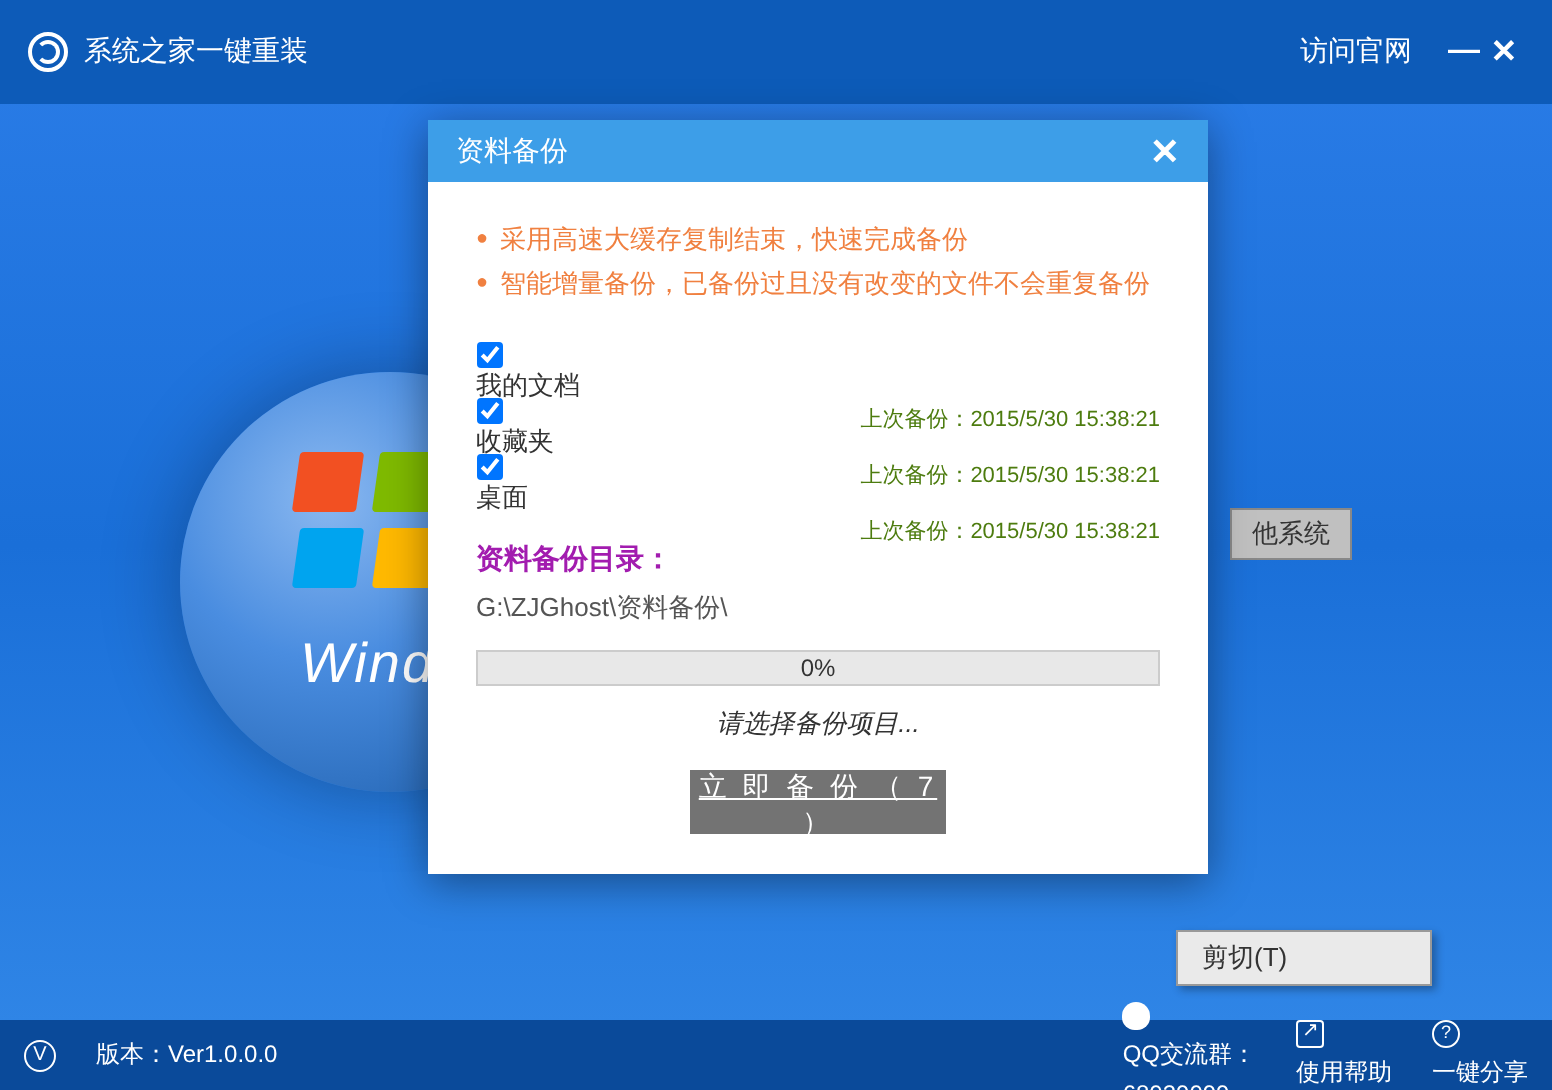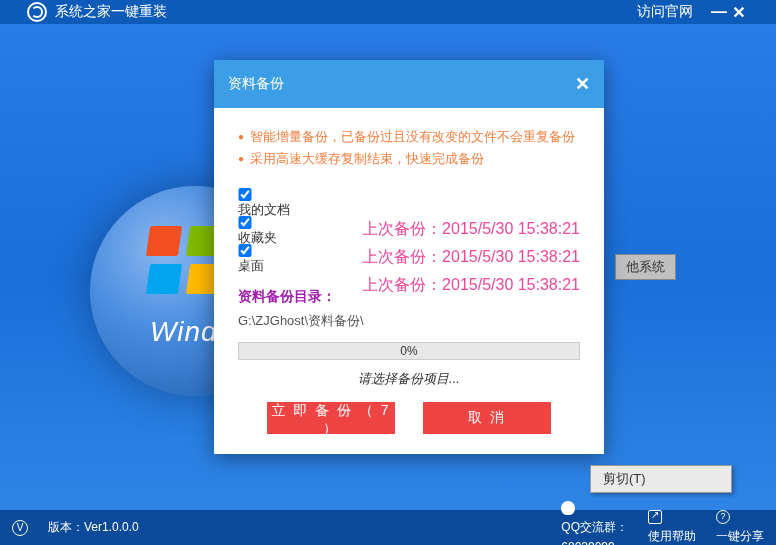--- a/index.html
+++ b/index.html
@@ -5,22 +5,22 @@
 * { margin: 0; padding: 0; box-sizing: border-box; font-family: "Microsoft YaHei", sans-serif; }
 body { width: 776px; height: 545px; overflow: hidden; position: relative; }
 
 .main-window {
   width: 776px; height: 545px;
   background: linear-gradient(to bottom, #2b7de8 0%, #1a6fd8 50%, #3288e8 100%);
   position: relative;
 }
 
 .titlebar {
-  height: 24px; background: #0d5bb8;
-  display: flex; align-items: center; padding: 0 27px;
+  height: 52px; background: #0d5bb8;
+  display: flex; align-items: center; padding: 0 14px;
   color: #fff; font-size: 14px;
 }
 .titlebar-logo {
   width: 20px; height: 20px; border: 2px solid #fff; border-radius: 50%;
   margin-right: 8px; display: flex; align-items: center; justify-content: center;
 }
 .titlebar-logo::before { content:""; width:8px; height:8px; border:2px solid #fff; border-radius:50%; border-left-color:transparent; }
 .titlebar-spacer { flex: 1; }
 .titlebar-link { color:#fff; font-size:14px; margin-right:16px; cursor:pointer; }
 .titlebar-btn { color:#fff; font-size:16px; width:20px; text-align:center; cursor:pointer; font-weight:bold; }
@@ -41,21 +41,21 @@
   position:absolute; left:150px; top:280px; color:#fff; font-size:28px; font-style:italic;
   font-family:"Segoe UI", sans-serif; letter-spacing:1px;
 }
 
 .bg-title { position:absolute; right:30px; top:130px; color:#fff; font-size:40px; letter-spacing:4px; }
 .bg-btn {
   position:absolute; right:100px; top:218px; background:#c0c0c0; border:1px solid #888;
   padding:3px 10px; font-size:13px; color:#333;
 }
 
-.context { position:absolute; right:44px; bottom:52px; width:142px; background:#eaeaea; border:1px solid #999; padding:4px 12px; font-size:13px; color:#333; box-shadow:2px 2px 4px rgba(0,0,0,0.3); }
+.context { position:absolute; right:60px; bottom:52px; width:128px; background:#eaeaea; border:1px solid #999; padding:4px 12px; font-size:13px; color:#333; box-shadow:2px 2px 4px rgba(0,0,0,0.3); }
 
 .statusbar {
   position:absolute; bottom:0; left:0; right:0; height:35px;
   background:#0a4a9a; display:flex; align-items:center; padding:0 12px;
   color:#fff; font-size:12px; gap:20px;
 }
 .statusbar .v-icon { width:16px; height:16px; border:1.5px solid #fff; border-radius:50%; display:flex; align-items:center; justify-content:center; font-size:10px; }
 .statusbar-spacer { flex:1; }
 .status-item { display:flex; gap:4px; cursor:pointer;flex-direction:column; }
 .sicon { width:14px; height:14px; display:inline-block; }
@@ -63,54 +63,54 @@
 .sicon-share { border:1.5px solid #fff; border-radius:2px; position:relative; }
 .sicon-share::after { content:"↗"; position:absolute; top:-2px; left:2px; font-size:10px; color:#fff;}
 .sicon-help { border:1.5px solid #fff; border-radius:50%; font-size:9px; text-align:center; line-height:11px; }
 
 
 .modal {
   position:absolute; left:214px; top:60px; width:390px;
   background:#fff; box-shadow:0 4px 20px rgba(0,0,0,0.4);
 }
 .modal-header {
-  height:48px; background:#3d9ee8; color:#fff; display:flex; align-items:center;
+  height:31px; background:#3d9ee8; color:#fff; display:flex; align-items:center;
   padding:12px 14px; font-size:14px;
 }
 .modal-header-spacer { flex:1; }
 .modal-close { cursor:pointer; font-size:18px; font-weight:bold; }
 .modal-body { padding:18px 24px 20px; }
 
 .bullet-list { margin-bottom:18px; }
 .bullet { color:#f08040; font-size:13px; line-height:22px; display:flex; align-items:flex-start; }
 .bullet::before { content:"●"; color:#f08040; margin-right:6px; font-size:10px; line-height:22px; }
 
 .backup-items { margin-bottom:16px; }
 .backup-row { display:flex; align-items:flex-start; height:28px; font-size:13px;flex-direction:column; }
 .chk { width:14px; height:14px; margin-right:8px; cursor:pointer; }
 .bicon { width:18px; height:18px; margin-right:8px; display:inline-block; }
 .bicon-docs { background:linear-gradient(#f5d060,#e8b020); border-radius:2px; }
 .bicon-fav { background:linear-gradient(#80d080,#50a050); clip-path:polygon(50% 0,61% 35%,98% 35%,68% 57%,79% 91%,50% 70%,21% 91%,32% 57%,2% 35%,39% 35%); }
 .bicon-desk { background:linear-gradient(#a0d0f0,#4090d0); border-radius:2px; }
 .bname { width:80px; color:#333; }
-.btime { color:#ec4899; font-size:16px; margin-left:auto; }
+.btime { color:#4d7c0f; font-size:11px; margin-left:auto; }
 
 .dir-label { font-size:14px; color:#a21caf; font-weight:bold; margin-bottom:6px; }
 .dir-path { font-size:13px; color:#555; margin-bottom:12px; }
 
 .progress { height:18px; background:#e8e8e8; border:1px solid #ccc; position:relative; margin-bottom:10px; }
 .progress-bar { height:100%; width:0%; background:#3d9ee8; }
 .progress-text { position:absolute; inset:0; text-align:center; font-size:12px; color:#333; line-height:16px; }
 
 .status-msg { text-align:center; font-size:13px; color:#333; margin-bottom:14px;font-style:italic; }
 
 .modal-actions { display:flex; justify-content:center; gap:28px; }
 .mbtn {
-  width:128px; height:32px; background:#ef4444; color:#fff; border:none;
-  font-size:14px; cursor:pointer; letter-spacing:2px;
+  width:128px; height:32px; background:#737373; color:#fff; border:none;
+  font-size:14px; cursor:pointer; letter-spacing:2px;text-decoration:underline;
 }
 </style>
 </head>
 <body>
 
 <div class="main-window">
 
   <div class="titlebar">
     <span class="titlebar-logo"></span>
     <span>系统之家一键重装</span>
@@ -134,24 +134,24 @@
 
   <div class="modal">
     <div class="modal-header">
       <span>资料备份</span>
       <span class="modal-header-spacer"></span>
       <span class="modal-close">✕</span>
     </div>
     <div class="modal-body">
       <div class="bullet-list">
         <div class="bullet">
-            <span>智能增量备份，已备份过且没有改变的文件不会重复备份</span>
+            <span>采用高速大缓存复制结束，快速完成备份</span>
           </div>
         <div class="bullet">
-            <span>采用高速大缓存复制结束，快速完成备份</span>
+            <span>智能增量备份，已备份过且没有改变的文件不会重复备份</span>
           </div>
       </div>
 
       <div class="backup-items">
         <div class="backup-row">
           <input type="checkbox" class="chk" checked="" style="">
           <span class="bicon bicon-docs"></span>
           <span class="bname">我的文档</span>
           <span class="btime">上次备份：2015/5/30 15:38:21</span>
         </div>
@@ -174,21 +174,20 @@
 
       <div class="progress">
         <div class="progress-bar"></div>
         <div class="progress-text">0%</div>
       </div>
 
       <div class="status-msg">请选择备份项目...</div>
 
       <div class="modal-actions">
         <button class="mbtn">立 即 备 份 （ 7 ）</button>
-        <button class="mbtn">取    消</button>
       </div>
     </div>
   </div>
 
   <div class="context">
     <span>剪切(T)</span>
   </div>
 
   <div class="statusbar">
     <span class="v-icon">V</span>

